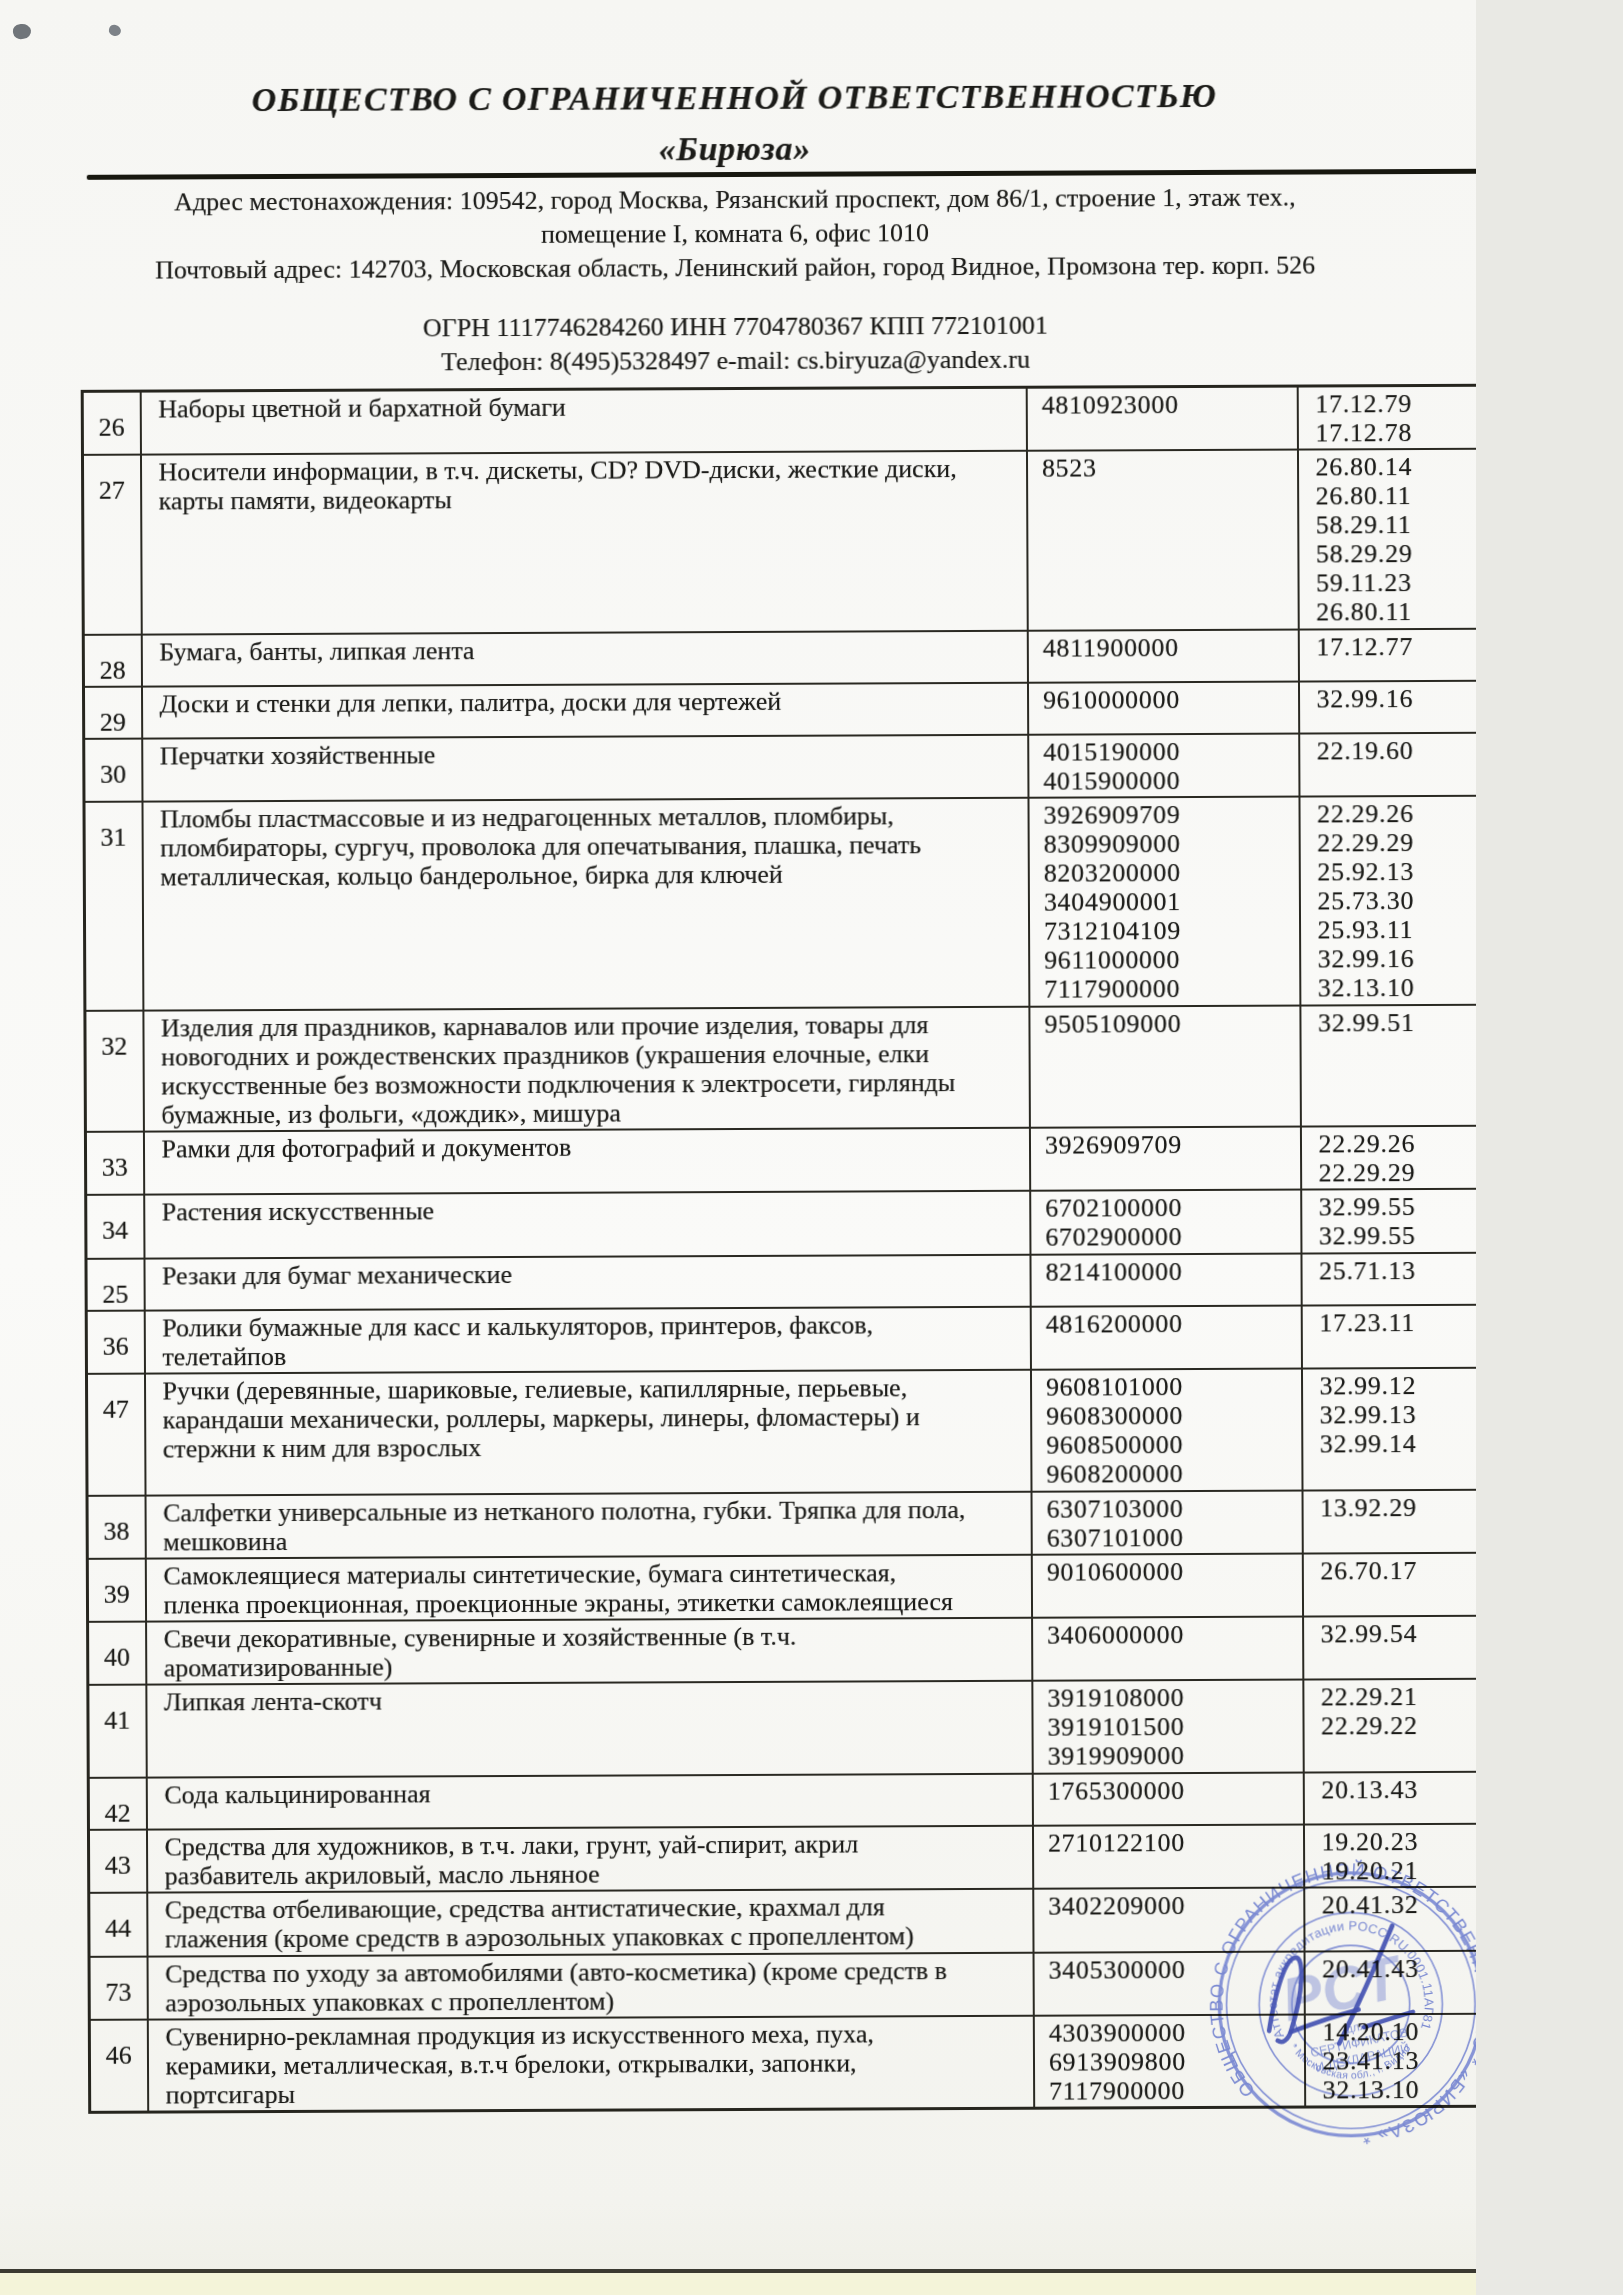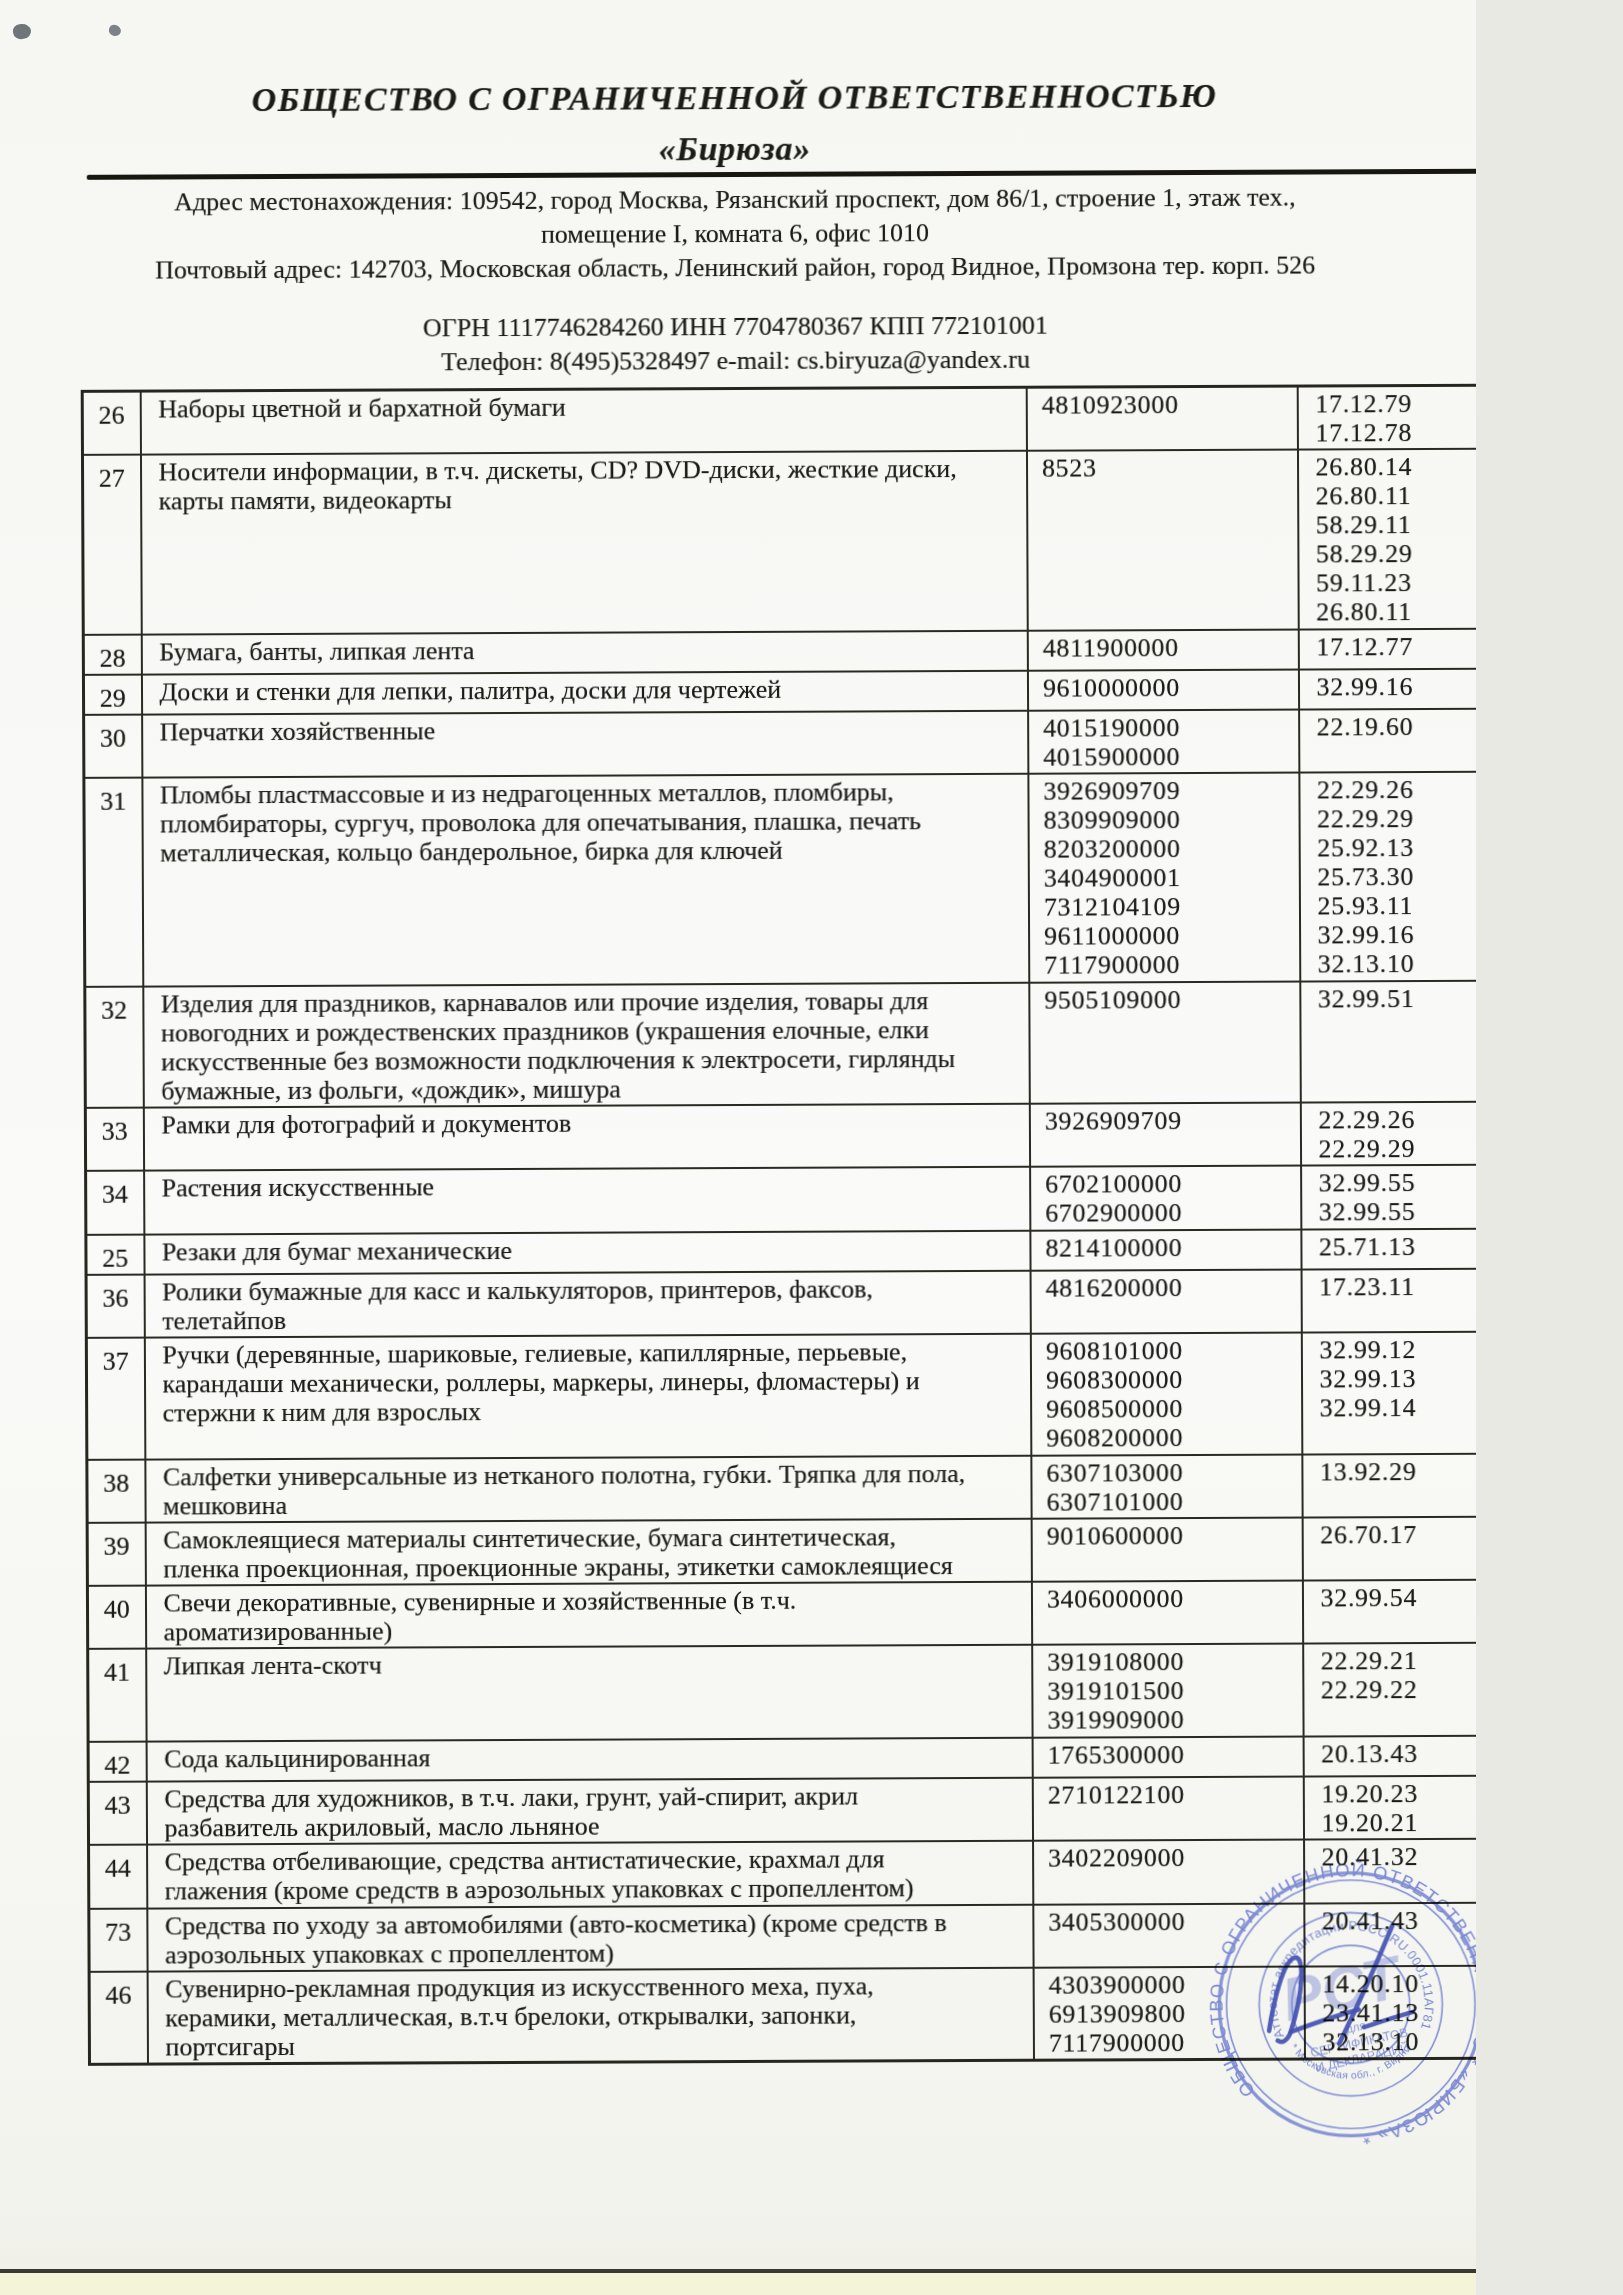--- a/index.html
+++ b/index.html
@@ -24,21 +24,21 @@
     position:absolute;top:387px;left:83px;width:1428px;
     border-collapse:collapse;table-layout:fixed;
     border:3.3px solid #26251e;
   }
   .doc-table td{
     border:2px solid #2a2922;vertical-align:top;
     font-size:26px;line-height:29px;white-space:pre-line;
     padding:2px 0 1.3px 0;overflow:hidden;
     text-shadow:0 0 0.7px rgba(25,25,22,.5);
   }
-  td.c-num{text-align:center;padding-top:8px;}
+  td.c-num{text-align:center;padding-top:20px;}
   td.c-desc{padding-left:17px;padding-right:9.2px;}
   td.c-code{padding-left:14.4px;letter-spacing:0.7px;}
   td.c-cls{padding-left:17px;letter-spacing:0.7px;}
 
   .smudge{position:absolute;background:#70757a;border-radius:45% 55% 50% 48%;}
   .s1{left:13px;top:23.6px;width:17.7px;height:15px;transform:rotate(-8deg);}
   .s2{left:109px;top:25px;width:12.4px;height:10.5px;transform:rotate(14deg);background:#7d8288;}
 
   .paper-edge{position:absolute;left:0;top:2269px;width:100%;height:3.9px;background:#3b3a31;}
   .below-edge{position:absolute;left:0;top:2273px;width:100%;height:22px;background:#f4f4d9;}
@@ -175,21 +175,21 @@
 
       <tr>
         <td class="c-num">36</td>
         <td class="c-desc">Ролики бумажные для касс и калькуляторов, принтеров, факсов,
 телетайпов</td>
         <td class="c-code">4816200000</td>
         <td class="c-cls">17.23.11</td>
       </tr>
 
       <tr>
-        <td class="c-num">37</td>
+        <td class="c-num">47</td>
         <td class="c-desc">Ручки (деревянные, шариковые, гелиевые, капиллярные, перьевые,
 карандаши механически, роллеры, маркеры, линеры, фломастеры) и
 стержни к ним для взрослых</td>
         <td class="c-code">9608101000
 9608300000
 9608500000
 9608200000</td>
         <td class="c-cls">32.99.12
 32.99.13
 32.99.14</td>

